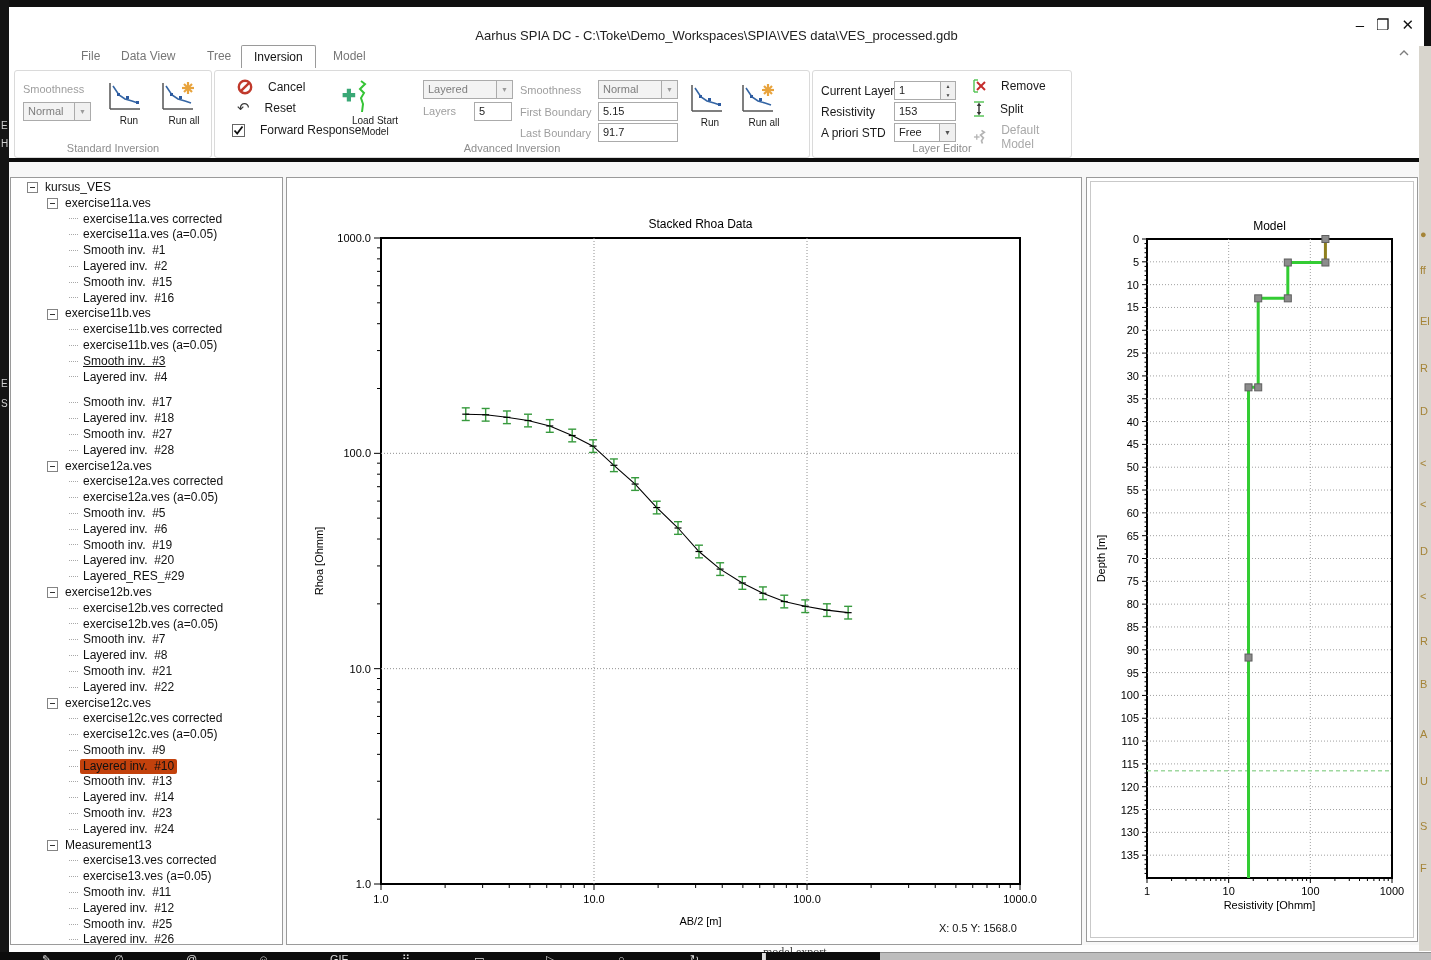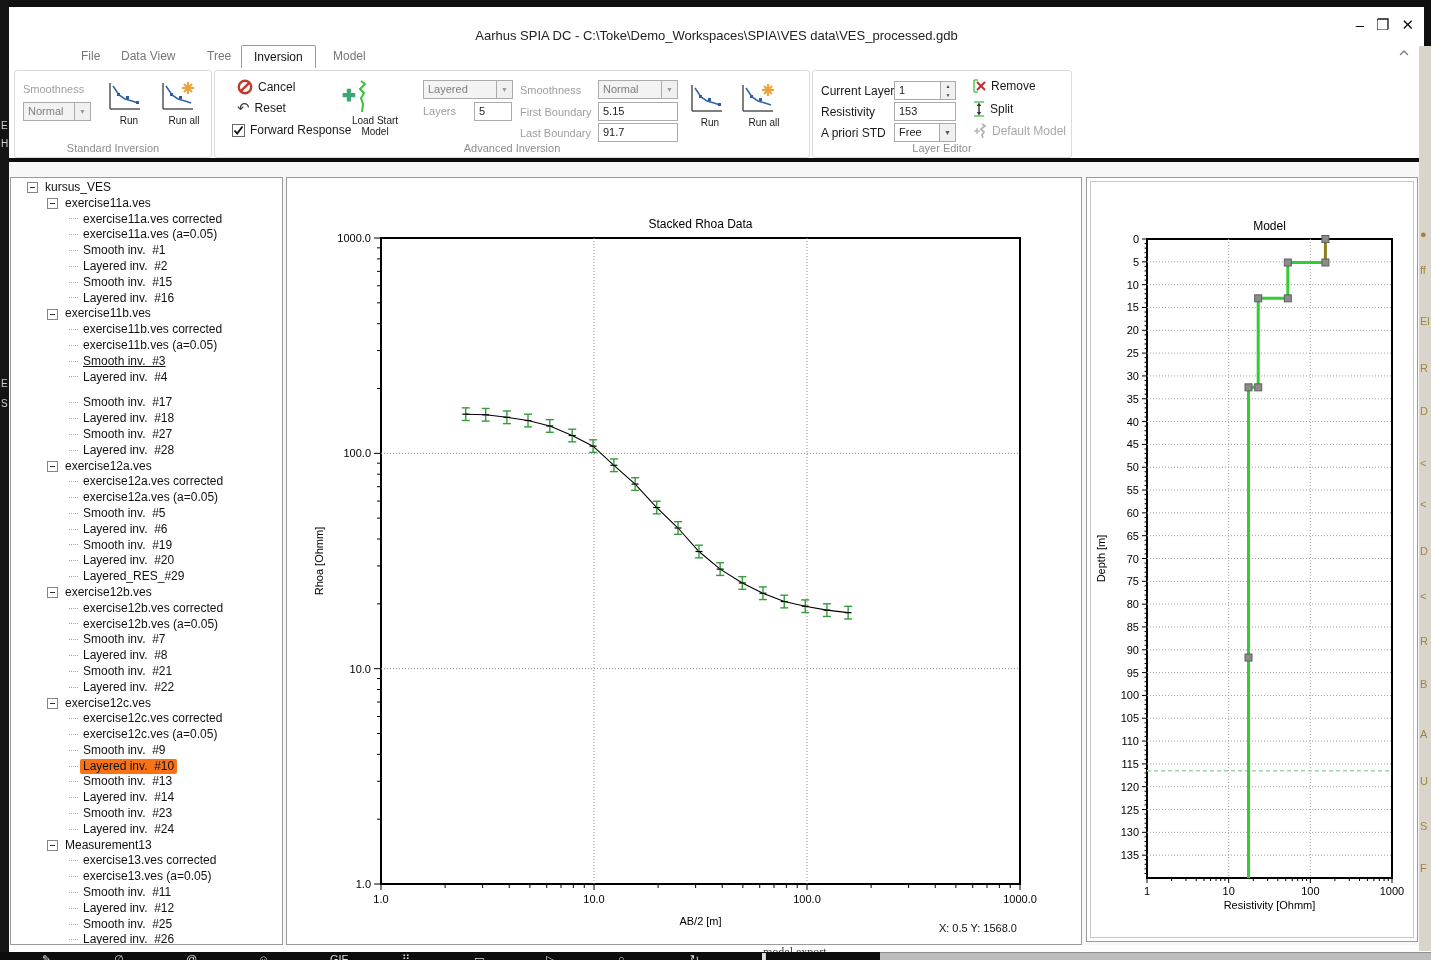--- a/index.html
+++ b/index.html
@@ -25,31 +25,31 @@
   .rgroup{position:absolute;top:2px;height:86px;border:1px solid #dadada;border-radius:3px;background:#fff;}
   .rgroup-label{position:absolute;bottom:3px;left:0;width:100%;text-align:center;color:#8e8e8e;font-size:11px;}
   .rlabel{position:absolute;font-size:11px;color:#9e9e9e;}
   .rlabel.dark{color:#1a1a1a;font-size:12px;}
   .field{position:absolute;height:17px;border:1px solid #ababab;background:#fff;font-size:11px;line-height:17px;padding-left:4px;color:#222;}
   .field.gray{background:#f3f3f3;color:#7e7e7e;}
   .dd-arrow{position:absolute;right:0;top:0;width:15px;height:100%;border-left:1px solid #ababab;background:#f0f0f0;text-align:center;color:#555;font-size:7px;line-height:17px;}
   .gray .dd-arrow{color:#9a9a9a;}
   .spin{position:absolute;right:0;top:0;width:14px;height:100%;border-left:1px solid #ababab;display:flex;flex-direction:column;}
   .spin span{flex:1;background:#f0f0f0;font-size:5px;line-height:8px;text-align:center;color:#444;}
-  .icon-btn{position:absolute;display:flex;align-items:center;gap:5px;font-size:12px;color:#1a1a1a;cursor:default;}
+  .icon-btn{position:absolute;display:flex;align-items:center;gap:15px;font-size:12px;color:#1a1a1a;cursor:default;}
   .icon-btn.disabled{color:#a9a9a9;}
   .big-btn{position:absolute;text-align:center;font-size:10px;color:#1a1a1a;}
   #ribbon-underline{left:9px;top:158px;width:1410px;height:4px;background:#0d0d0d;}
   
   #content{left:9px;top:162px;width:1410px;height:783px;background:#f7f7f7;}
   .panel{position:absolute;background:#fff;border:1px solid #9a9a9a;}
   
   #tree-panel{left:1px;top:15px;width:271px;height:766px;overflow:hidden;}
   .tree-row{height:15.8px;line-height:15.8px;display:flex;align-items:center;font-size:12px;color:#111;}
-  .tree-row.selected .tree-label{background:#f97316;border-radius:2px;}
+  .tree-row.selected .tree-label{background:#c2410c;border-radius:2px;}
   .tree-label{white-space:pre;padding:0 3px;}
   .expander{display:inline-block;width:9px;height:9px;border:1px solid #848484;background:#fff;position:relative;margin-right:4px;flex:none;}
   .expander::after{content:"";position:absolute;left:2px;top:4px;width:5px;height:1px;background:#333;}
   .connector{display:inline-block;width:9px;height:1px;border-top:1px dotted #a8a8a8;margin-right:2px;flex:none;}
   
   #center-panel{left:277px;top:15px;width:794px;height:766px;}
   #model-panel{left:1077px;top:15px;width:330px;height:763px;}
   #model-inner{position:absolute;left:3px;top:3px;width:322px;height:755px;border:1px solid #c9c9c9;background:#fff;}
   #status-coords{position:absolute;right:64px;bottom:10px;font-size:11px;color:#111;}
   

